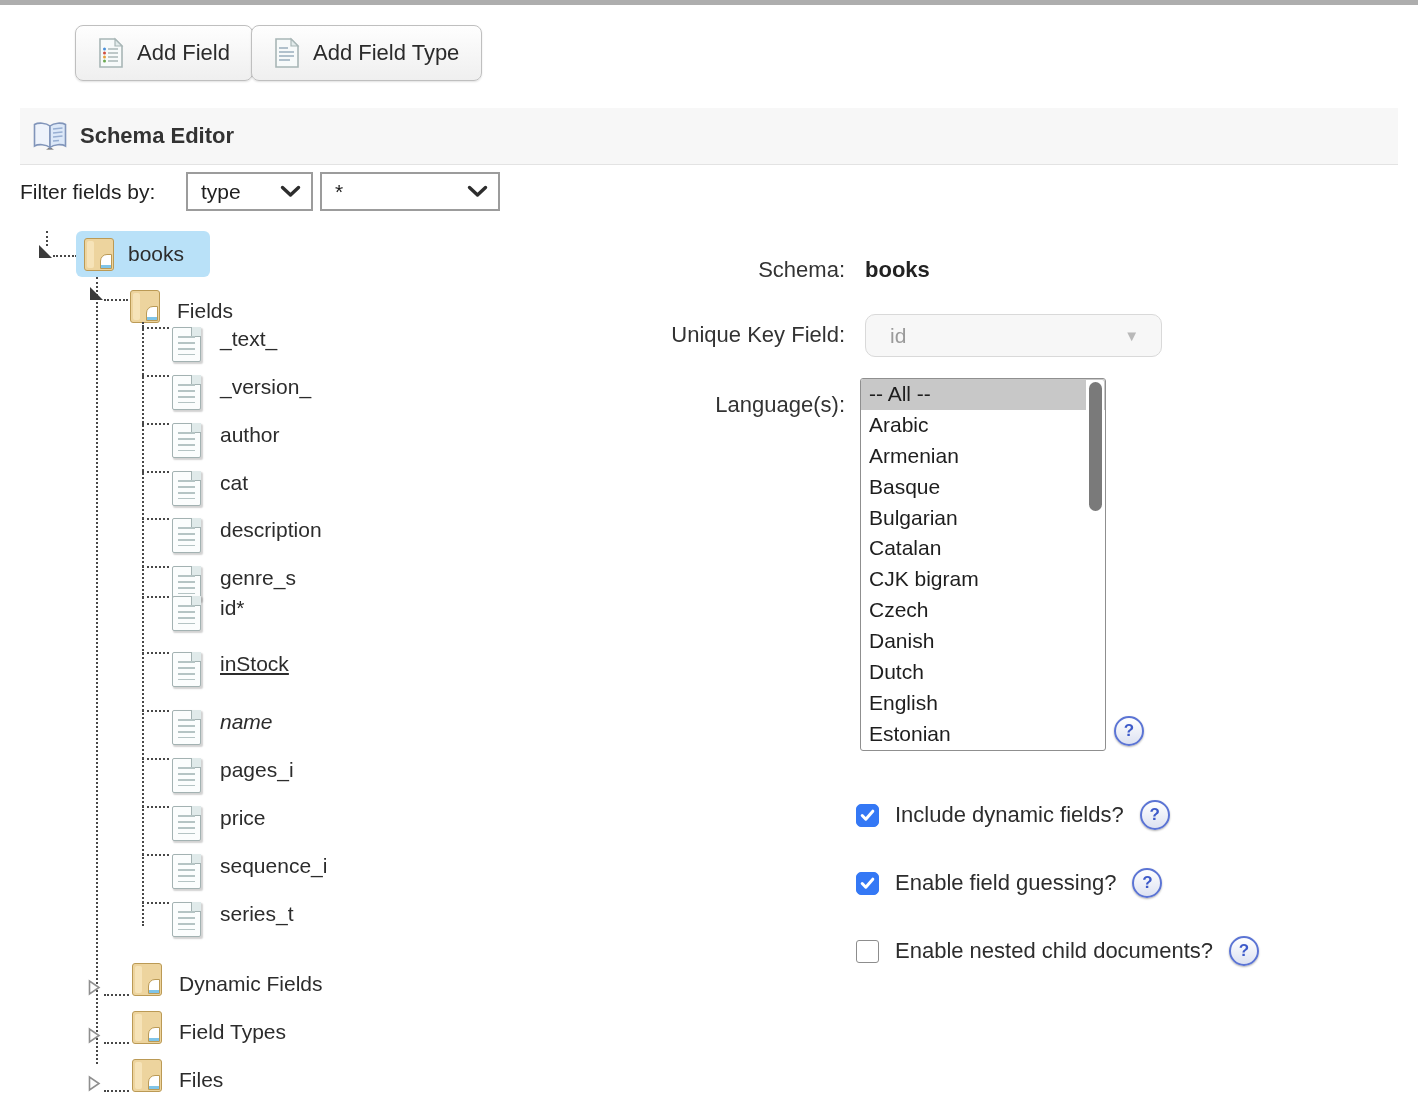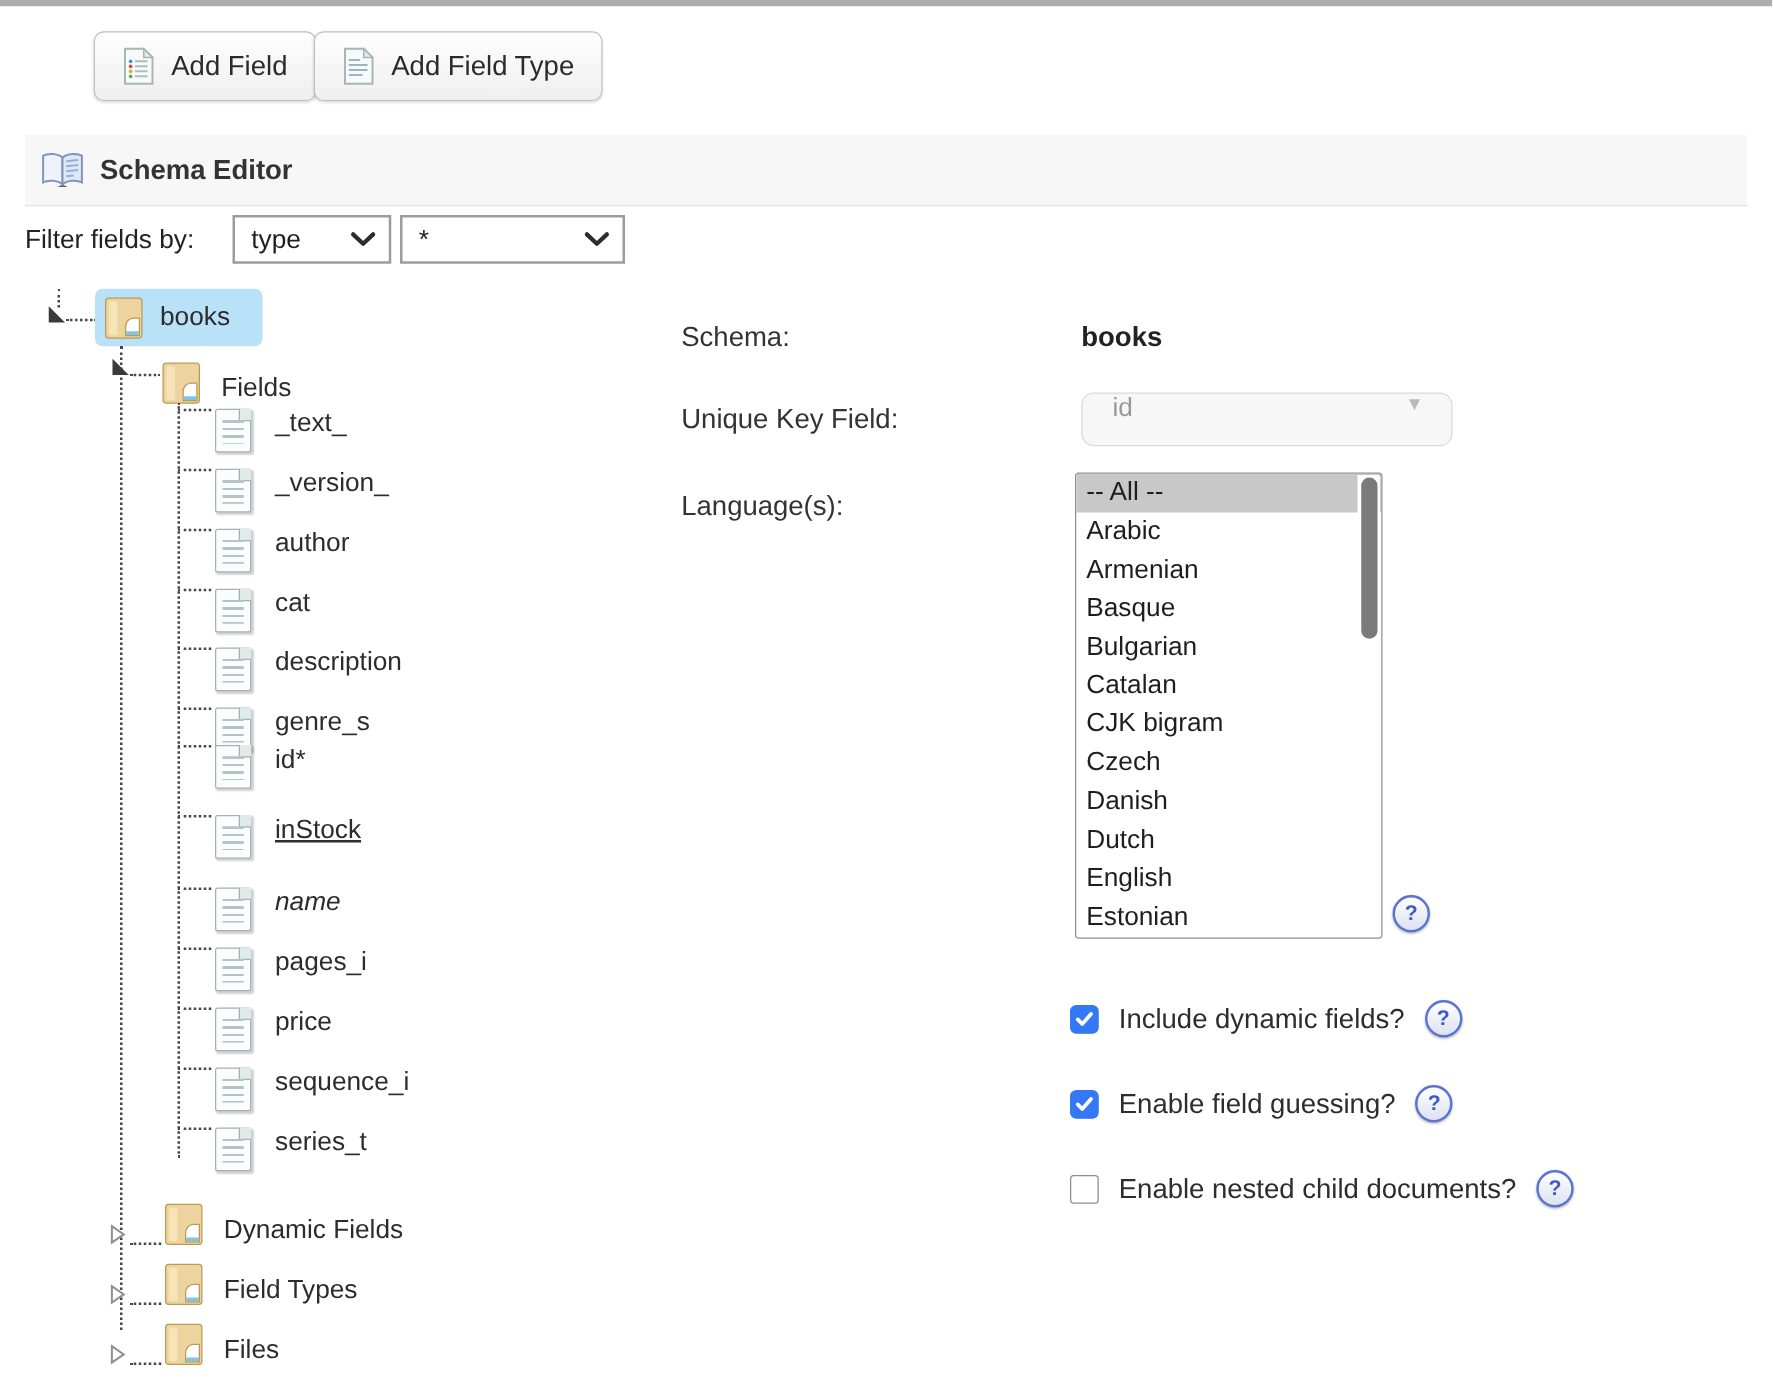--- a/index.html
+++ b/index.html
@@ -48,24 +48,24 @@
        background:repeating-linear-gradient(#b5c4c4 0 2px,transparent 2px 6px);}
   .folder{position:relative;width:28px;height:31px;background:#edd49e;border:1.5px solid #bb9a55;
        border-radius:3px;flex:none;}
   .folder::before{content:"";position:absolute;left:2px;top:2px;bottom:2px;width:7px;background:#f6e3b8;border-radius:2px;}
   .folder::after{content:"";position:absolute;right:1px;bottom:1px;width:10px;height:13px;background:#fff;
        border:1px solid #bb9a55;border-radius:7px 0 0 0;box-shadow:inset 0 -5px 0 -2px #7fc4e8;}
   .folder-gap{margin-right:17px;}
   .coltri{margin-right:3px;flex:none;display:block;}
 
   
-  .plabel{position:absolute;left:545px;width:300px;text-align:left;font-size:22px;color:#333;}
+  .plabel{position:absolute;left:545px;width:300px;text-align:right;font-size:22px;color:#333;}
   .pvalue-bold{position:absolute;left:865px;font-size:22px;font-weight:bold;color:#222;}
   .ukf-select{position:absolute;left:865px;top:314px;width:297px;height:43px;box-sizing:border-box;
-       background:#f7f7f7;border:1px solid #d9d9d9;border-radius:10px;display:flex;align-items:flex-start;
+       background:#f7f7f7;border:1px solid #d9d9d9;border-radius:10px;display:flex;align-items:center;
        justify-content:space-between;padding:0 22px 0 24px;font-size:21px;color:#9a9a9a;}
   .ukf-arrow{color:#b9b9b9;font-size:15px;}
   .listbox{position:absolute;left:860px;top:378px;width:246px;height:373px;box-sizing:border-box;
        background:#fff;border:1px solid #8f8f8f;border-radius:3px;overflow:hidden;}
   .opt{height:30.9px;line-height:30.9px;padding-left:8px;font-size:21px;color:#1e1e1e;white-space:nowrap;cursor:pointer;}
   .opt.selected{background:#c8c8c8;}
   .sb-track{position:absolute;top:1px;bottom:1px;right:1px;width:18px;background:#fff;border-radius:0 2px 2px 0;}
   .sb-thumb{position:absolute;top:3px;right:3px;width:13px;height:129px;background:#7a7a7a;border-radius:7px;cursor:pointer;}
   .help{width:26px;height:26px;flex:none;border-radius:50%;border:2.5px solid #5b74d4;box-sizing:content-box;
        background:linear-gradient(#ffffff,#dde2f2);color:#3d5ac9;font-size:17px;font-weight:bold;

